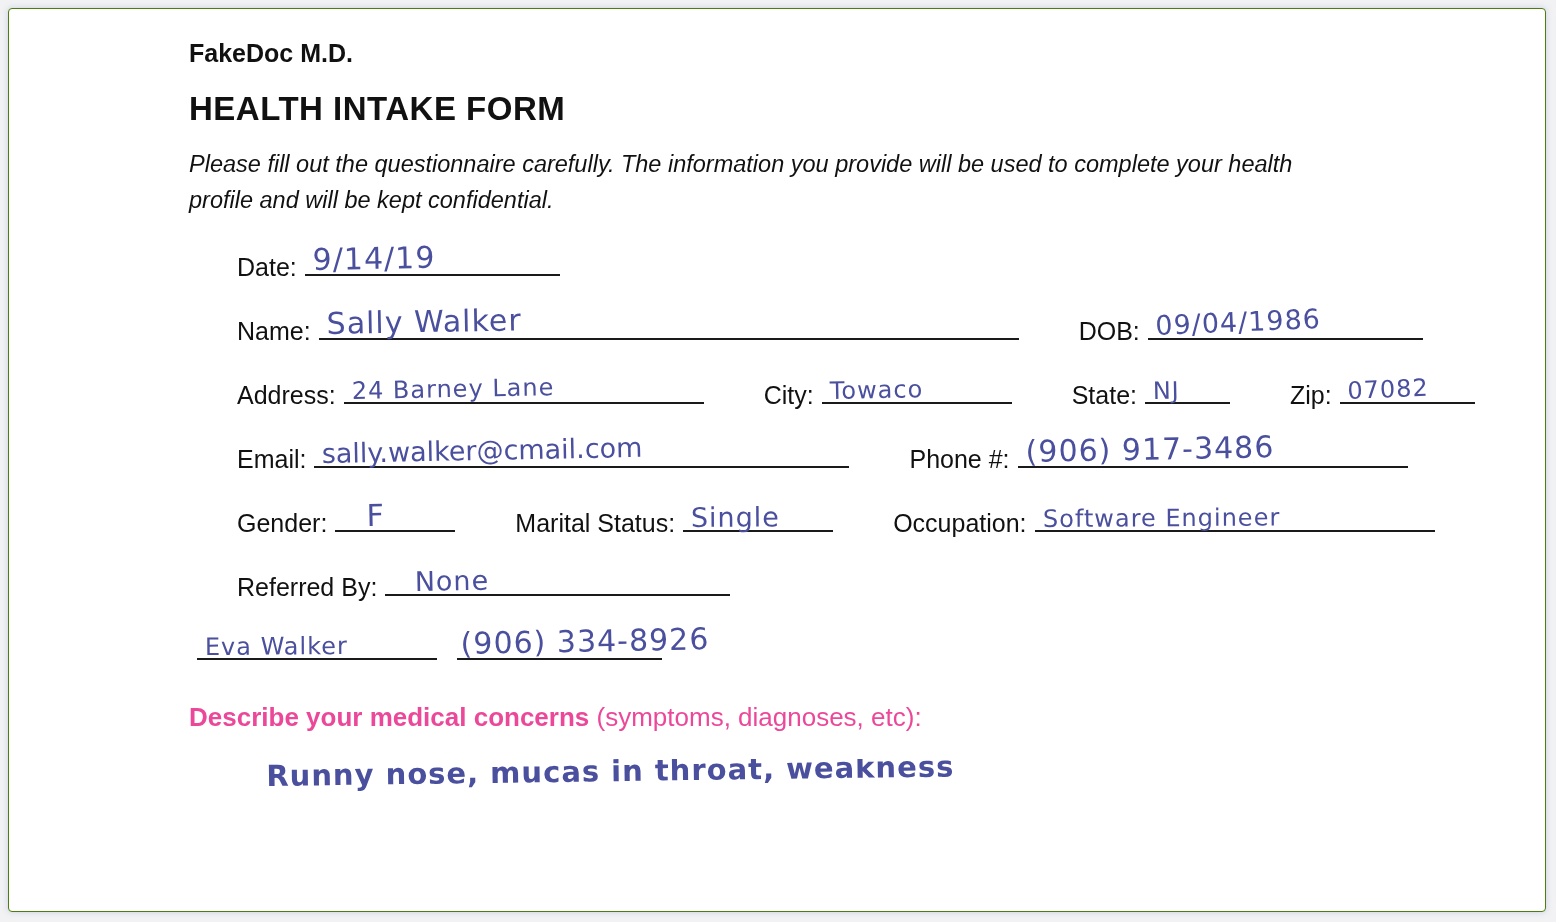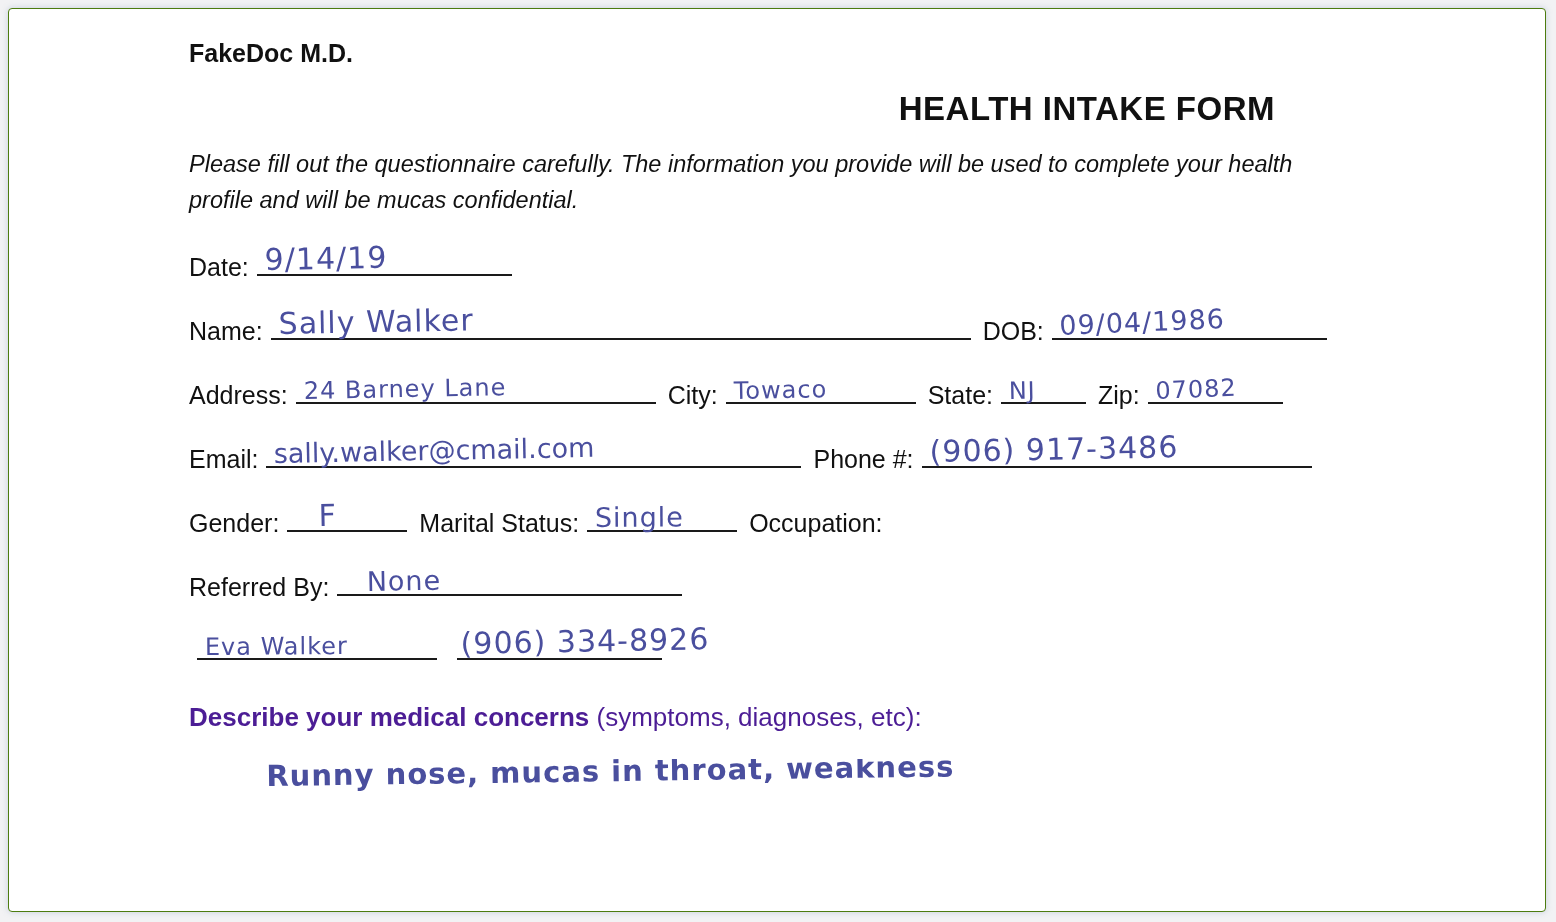--- a/index.html
+++ b/index.html
@@ -33,21 +33,21 @@
     right: 40px;
     bottom: 0;
   }
   .clinic {
     font-size: 25px;
     font-weight: bold;
     color: #111;
     letter-spacing: 0px;
   }
   .form-title {
-    text-align: right;
+    text-align: left;
     font-size: 33px;
     font-weight: bold;
     color: #111;
     margin-top: 22px;
     margin-right: 230px;
     letter-spacing: 0.5px;
   }
   .instructions {
     font-style: italic;
     font-size: 23.5px;
@@ -59,20 +59,21 @@
   .field-row {
     display: flex;
     align-items: baseline;
     font-size: 25px;
     color: #111;
     margin-top: 26px;
     white-space: nowrap;
   }
   .label {
     flex: none;
+    margin-left: 48px;
   }
   .blank {
     position: relative;
     border-bottom: 2px solid #1a1a1a;
     margin-left: 8px;
     margin-right: 12px;
     height: 30px;
     flex: none;
   }
   .hand {
@@ -105,21 +106,21 @@
   .w-phone { width: 390px; }
   .w-gender{ width: 120px; }
   .w-marital{ width: 150px; }
   .w-occ   { width: 400px; }
   .w-ref   { width: 345px; }
   .w-emc   { width: 240px; }
   .w-emcp  { width: 205px; }
 
   .section-head {
     font-size: 26px;
-    color: #4c1d95;
+    color: #ec4899;
     margin-top: 42px;
   }
   .section-head b { font-weight: bold; }
 
   .concerns {
     position: relative;
     margin-top: 26px;
     height: 60px;
     overflow: hidden;
     font-weight: bold;
@@ -136,21 +137,21 @@
 </head>
 <body>
 
 <div class="page">
   <div class="inner">
 
     <div class="clinic">FakeDoc M.D.</div>
 
     <div class="form-title">HEALTH INTAKE FORM</div>
 
-    <div class="instructions">Please fill out the questionnaire carefully. The information you provide will be used to complete your health profile and will be mucas confidential.</div>
+    <div class="instructions">Please fill out the questionnaire carefully. The information you provide will be used to complete your health profile and will be kept confidential.</div>
 
     <div class="field-row">
       <span class="label">Date:</span>
       <span class="blank w-date">
         <span class="hand lg">9/14/19</span>
       </span>
     </div>
 
     <div class="field-row">
       <span class="label">Name:</span>
@@ -196,20 +197,23 @@
     <div class="field-row">
       <span class="label">Gender:</span>
       <span class="blank w-gender">
         <span class="hand lg" style="left:32px;">F</span>
       </span>
       <span class="label">Marital Status:</span>
       <span class="blank w-marital">
         <span class="hand flat">Single</span>
       </span>
       <span class="label">Occupation:</span>
+      <span class="blank w-occ">
+        <span class="hand sm flat">Software Engineer</span>
+      </span>
     </div>
 
     <div class="field-row">
       <span class="label">Referred By:</span>
       <span class="blank w-ref">
         <span class="hand" style="left:30px;">None</span>
       </span>
     </div>
 
     <div class="field-row">

